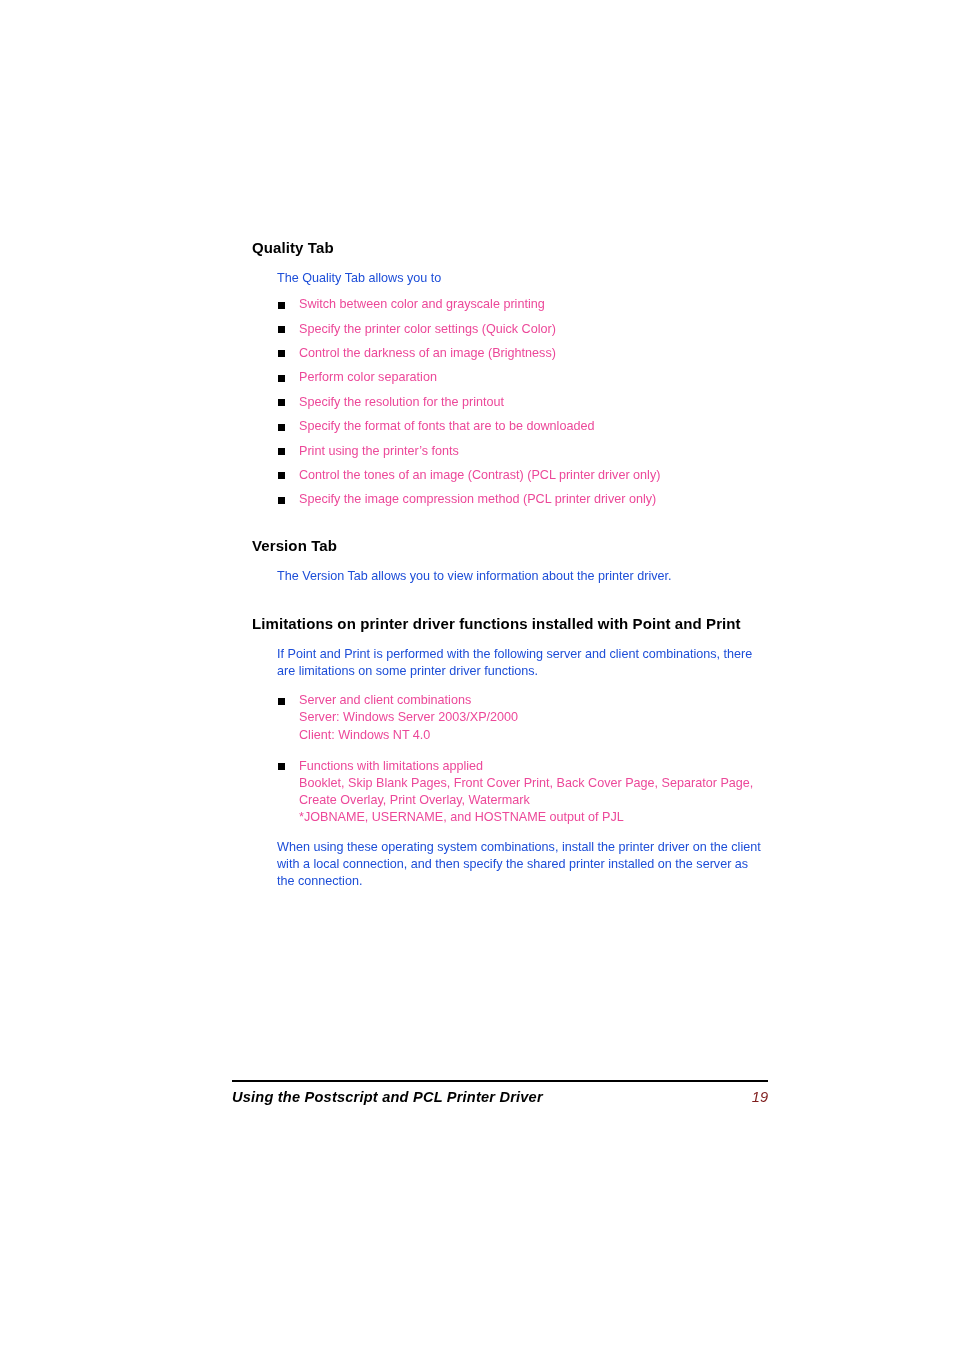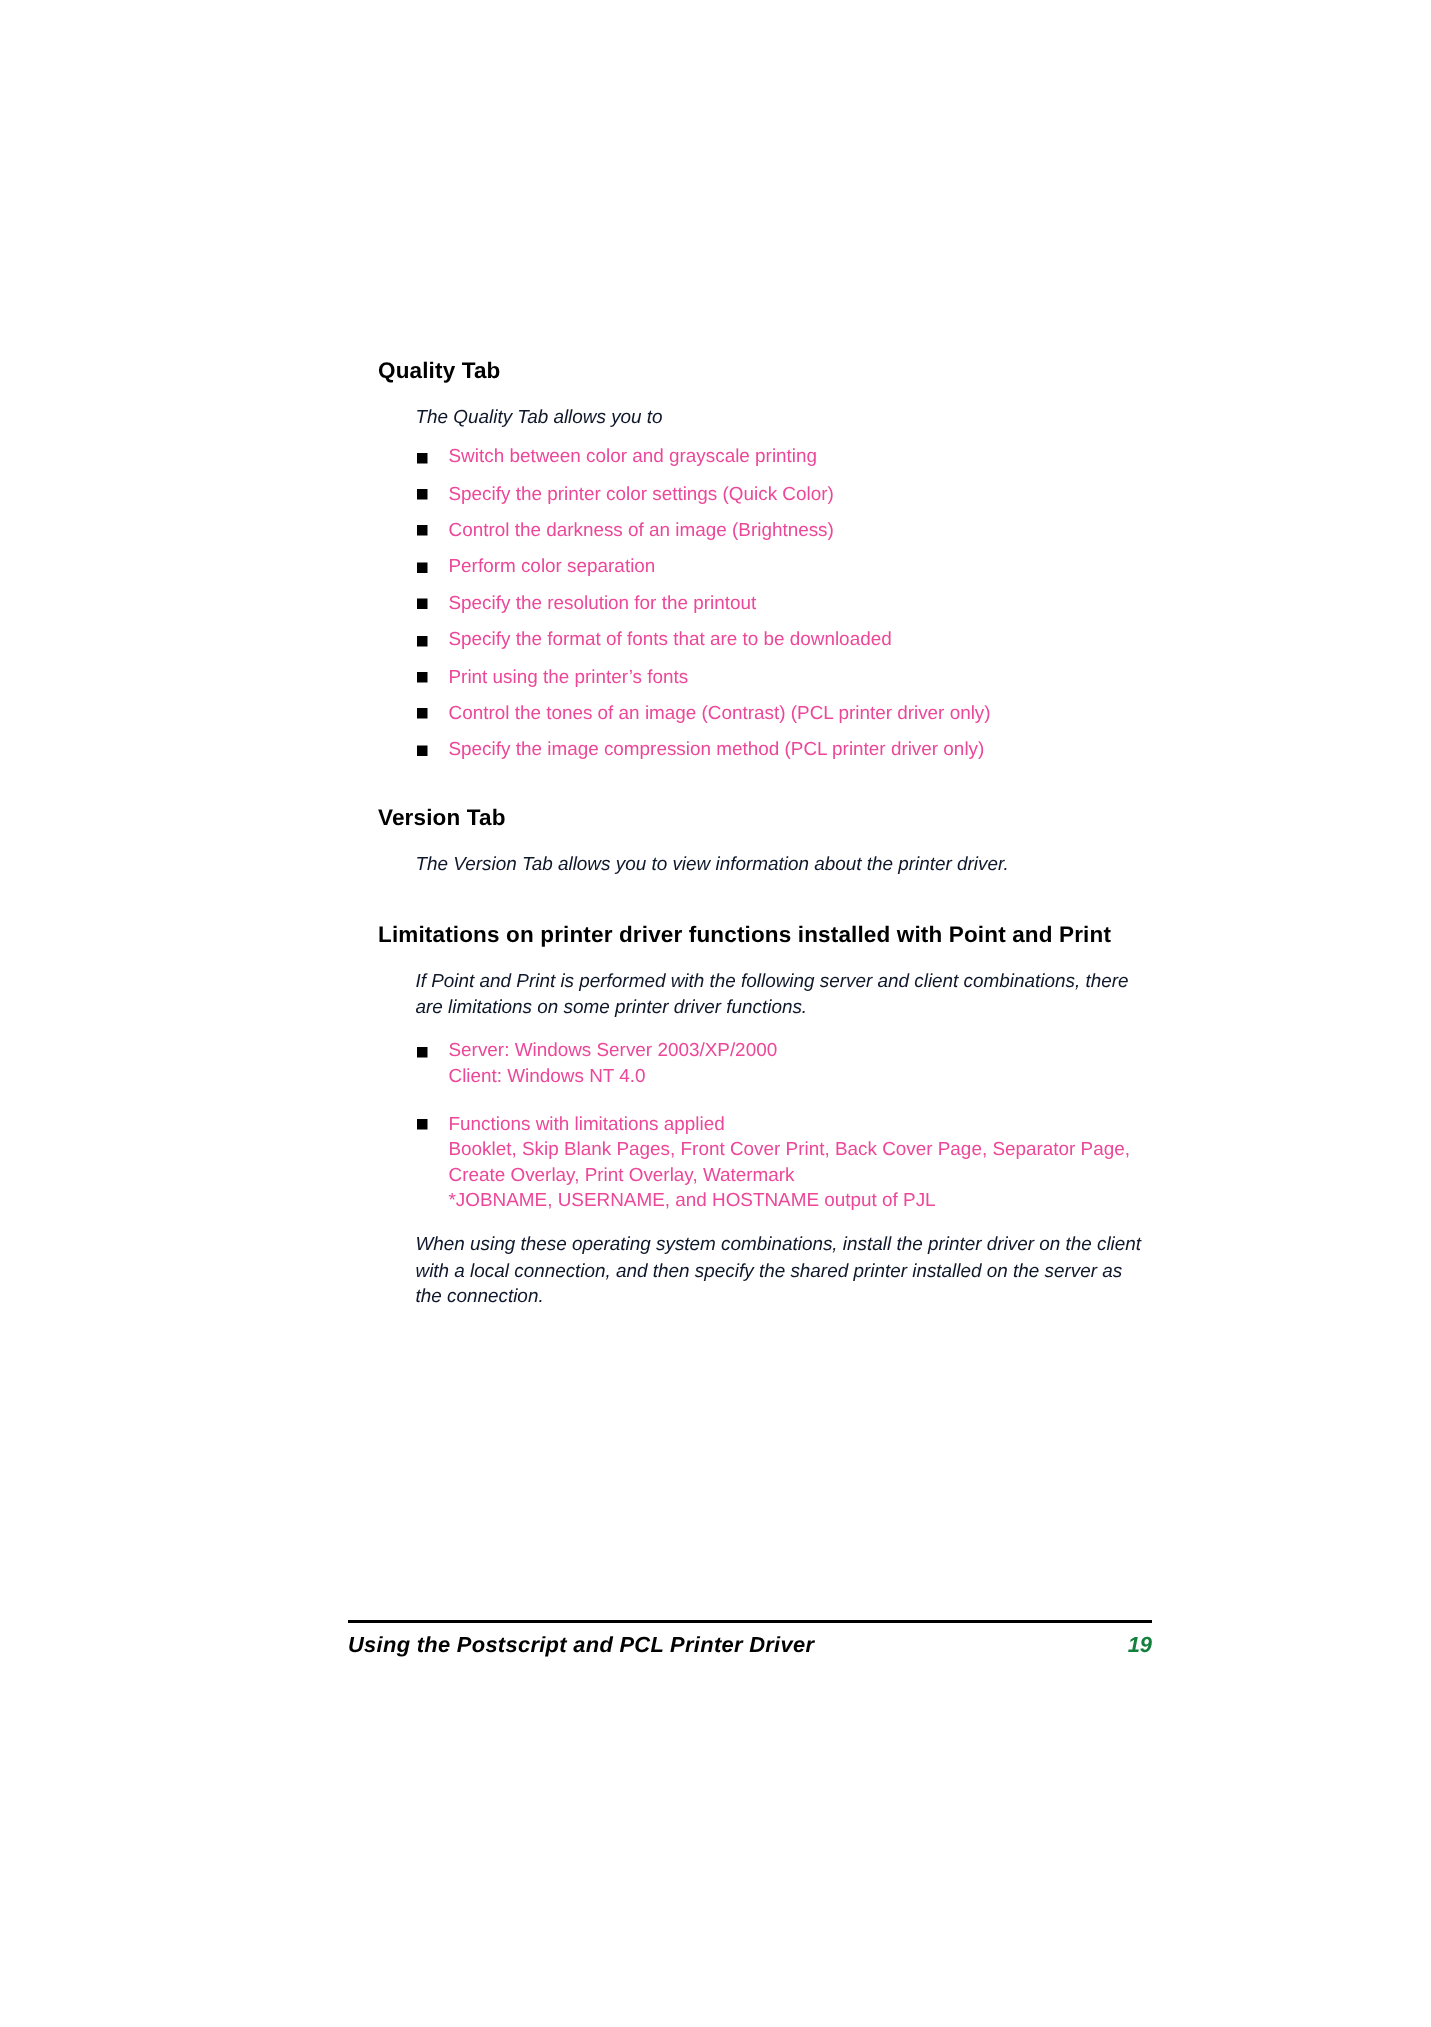--- a/index.html
+++ b/index.html
@@ -50,22 +50,21 @@
   
   .body-indent {
     margin-left: 25px;
     width: 491px;
   }
   .para {
     font-size: 12.6px;
     line-height: 17.2px;
     margin: 0;
     padding: 0;
-    color: #0f172a;
-    font-style: italic;
+    color: #1d4ed8;
   }
 
   
   .bullets {
     list-style: none;
     margin: 0;
     padding: 0;
   }
   .bullet-item {
     position: relative;
@@ -126,23 +125,23 @@
   .footer-title {
     font-size: 14.6px;
     font-weight: bold;
     font-style: italic;
     letter-spacing: 0.2px;
     color: #000000;
     white-space: nowrap;
   }
   .footer-page {
     font-size: 14.6px;
-    font-weight: bold;
+    font-weight: normal;
     font-style: italic;
-    color: #15803d;
+    color: #7f1d1d;
   }
 </style>
 </head>
 <body>
 
 <div class="page">
 
   <div class="content">
 
     <div class="heading heading-block">Quality Tab</div>
@@ -203,20 +202,21 @@
     <div class="heading heading-block heading-multi">Limitations on printer driver functions installed with Point and Print</div>
 
     <div class="body-indent">
       <p class="para">If Point and Print is performed with the following server and client combinations, there are limitations on some printer driver functions.</p>
 
       <div class="gap-para"></div>
 
       <ul class="bullets list-blocks">
         <li class="bullet-item">
           <span class="bullet-marker"></span>
+          <span class="bullet-sub">Server and client combinations</span>
           <span class="bullet-sub">Server: Windows Server 2003/XP/2000</span>
           <span class="bullet-sub">Client: Windows NT 4.0</span>
         </li>
         <li class="bullet-item">
           <span class="bullet-marker"></span>
           <span class="bullet-sub">Functions with limitations applied</span>
           <span class="bullet-sub">Booklet, Skip Blank Pages, Front Cover Print, Back Cover Page, Separator Page, Create Overlay, Print Overlay, Watermark</span>
           <span class="bullet-sub">*JOBNAME, USERNAME, and HOSTNAME output of PJL</span>
         </li>
       </ul>

